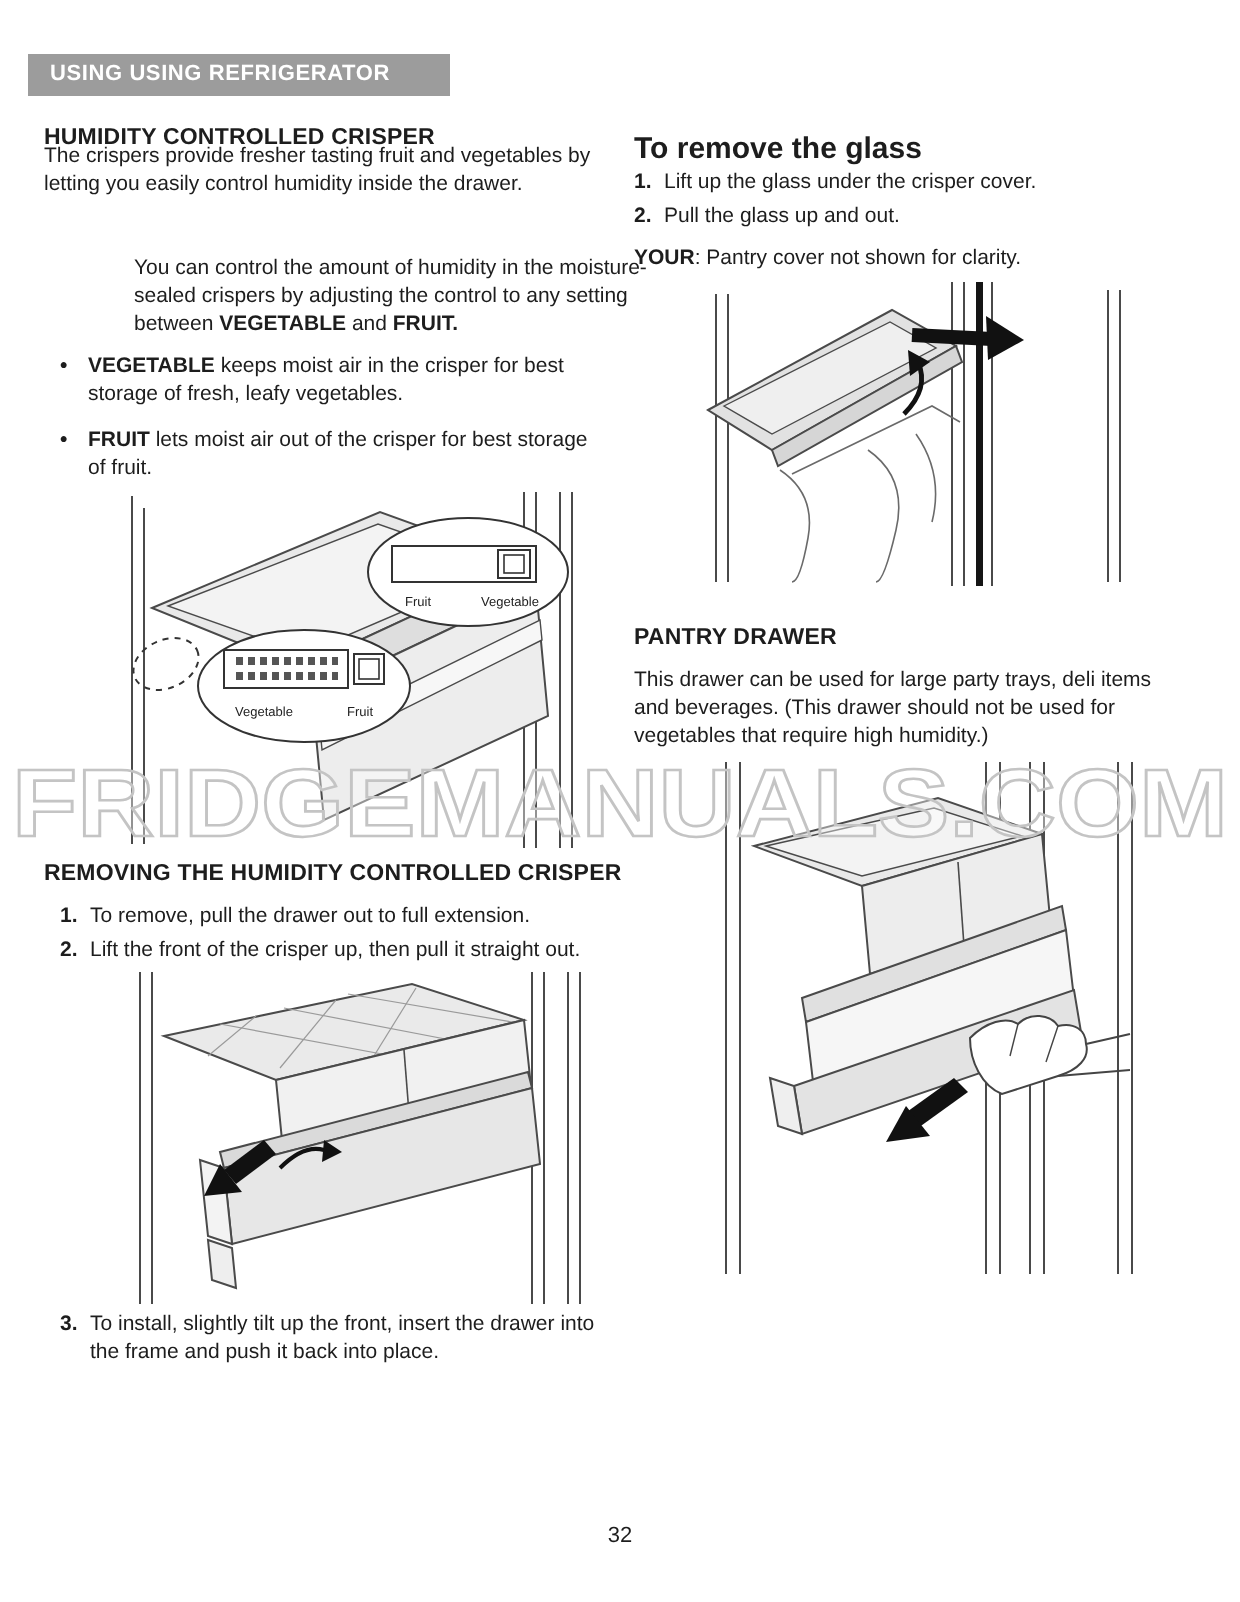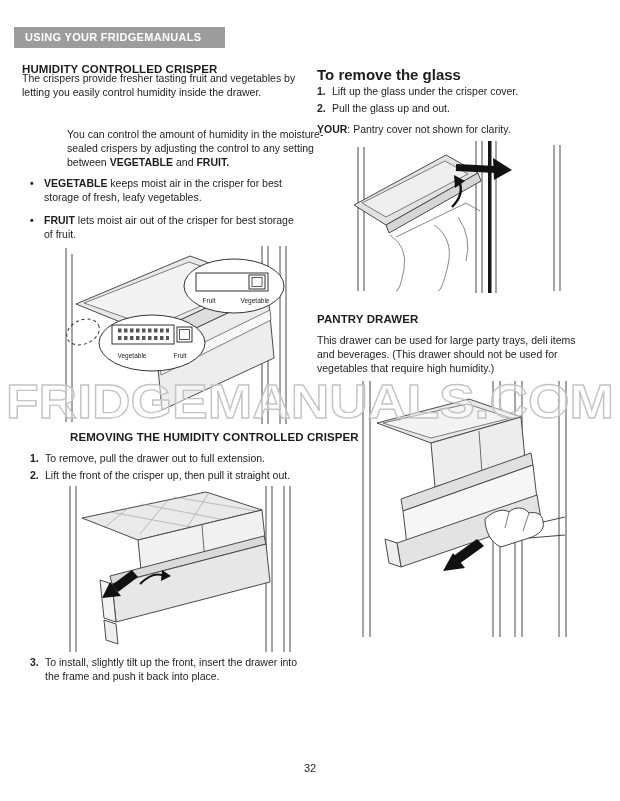--- a/index.html
+++ b/index.html
@@ -20,21 +20,21 @@
   .pagenum{left:0;top:762px;width:620px;text-align:center;font-size:11px;}
   .illus{position:absolute;}
   svg text{font-family:"Liberation Sans",sans-serif;}
   .wm{position:absolute;left:0;top:374px;width:595px;height:58px;z-index:5;pointer-events:none;}
 </style>
 </head>
 <body>
 
 <div class="page">
 
-  <div class="abs banner"><span>USING YOUR FRIDGEMANUALS</span></div>
+  <div class="abs banner"><span>USING USING REFRIGERATOR</span></div>
 
   <div class="abs h1" style="left:22px;top:63px;text-align:center;">HUMIDITY CONTROLLED CRISPER</div>
 
   <div class="abs body-text" style="left:22px;top:71px;width:298px;">The crispers provide fresher tasting fruit and vegetables by
 letting you easily control humidity inside the drawer.</div>
 
   <div class="abs body-text" style="left:22px;top:127px;width:298px;margin-left:45px;"><span>You can control the amount of humidity in the moisture-
 sealed crispers by adjusting the control to any setting
 between </span><b>VEGETABLE</b><span> and </span><b>FRUIT.</b></div>
 
@@ -84,21 +84,21 @@
         <path d="M62,84.5 H113" stroke="#555" stroke-width="4" stroke-dasharray="3.5 2.5" fill="none"></path>
         <path d="M62,92 H113" stroke="#555" stroke-width="4" stroke-dasharray="3.5 2.5" fill="none"></path>
         <rect x="121" y="81" width="15" height="15" fill="#fff" stroke="#333"></rect>
         <rect x="123.5" y="83.5" width="10" height="10" fill="#fff" stroke="#333" stroke-width="0.8"></rect>
         <text x="76" y="112" font-size="6.5" fill="#222" text-anchor="middle">Vegetable</text>
         <text x="124" y="112" font-size="6.5" fill="#222" text-anchor="middle">Fruit</text>
       </g>
     </svg>
   </div>
 
-  <div class="abs h1" style="left:22px;top:431px;margin-left:48px;">REMOVING THE HUMIDITY CONTROLLED CRISPER</div>
+  <div class="abs h1" style="left:22px;top:431px;">REMOVING THE HUMIDITY CONTROLLED CRISPER</div>
 
   <div class="abs" style="left:30px;top:451px;width:290px;">
     <div class="step">
         <span class="step-num">1.</span>
         <span class="step-text">To remove, pull the drawer out to full extension.</span>
       </div>
     <div class="step">
         <span class="step-num">2.</span>
         <span class="step-text">Lift the front of the crisper up, then pull it straight out.</span>
       </div>

